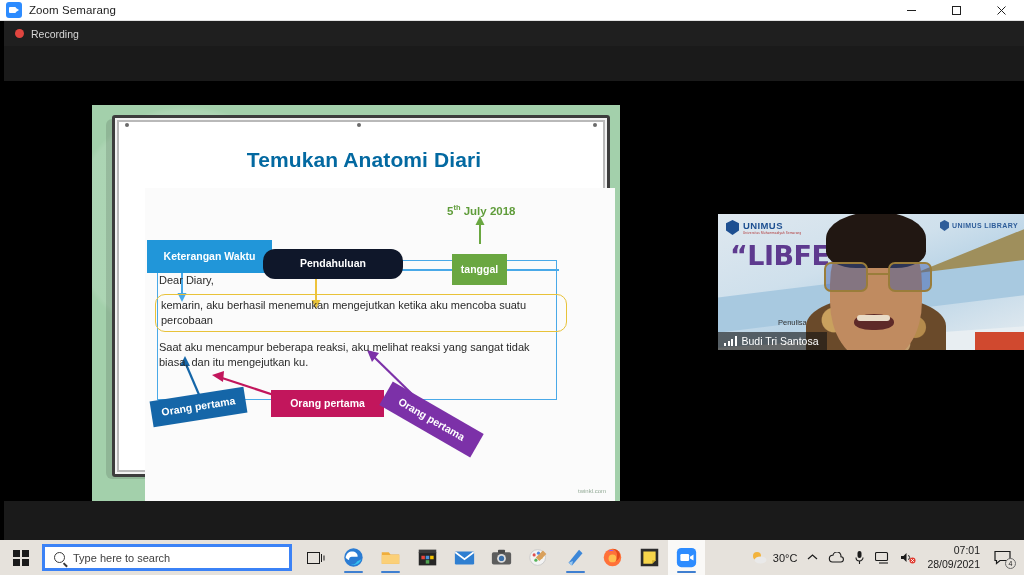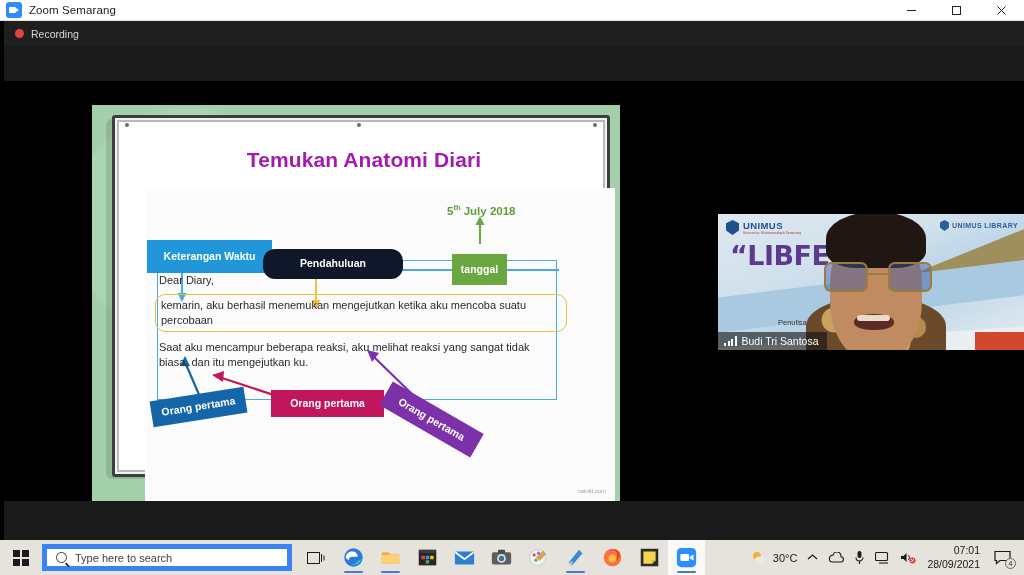--- a/index.html
+++ b/index.html
@@ -93,21 +93,21 @@
     background: #6b6b6b; box-shadow: 0 0 0 1px rgba(255,255,255,.7);
   }
   .paper {
     position: absolute; left: 30px; top: 70px; width: 470px; height: 380px;
     background: #fbfbfb; border-radius: 0 0 30px 30px;
   }
 
   .slide-title {
     position: absolute; left: 0; top: 30px; width: 498px;
     text-align: center;
-    font-size: 21px; font-weight: bold; color: #a21caf;
+    font-size: 21px; font-weight: bold; color: #0369a1;
     letter-spacing: .1px;
   }
 
   
   .bluebox {
     position: absolute; left: 42px; top: 142px; width: 400px; height: 140px;
     border: 1.5px solid #49a9e8;
     background: transparent;
   }
 
@@ -262,21 +262,21 @@
     position: absolute; left: 0; top: 540px; width: 1024px; height: 35px;
     background: #e6e2dc;
     display: flex; align-items: center;
   }
   .start {
     width: 42px; height: 35px; display: flex; align-items: center; justify-content: center;
   }
   .start-grid { display: grid; grid-template-columns: 7px 7px; grid-template-rows: 7px 7px; gap: 2px; }
   .start-grid i { display: block; background: #1b1b1b; }
   .searchbox {
-    width: 250px; height: 27px; background: #fff; border: 5px solid #3b82f6;
+    width: 250px; height: 27px; background: #fff; border: 3px solid #3b82f6;
     display: flex; align-items: center; gap: 8px; padding: 0 9px; margin-right: 6px;
   }
   .searchbox .mag {
     width: 11px; height: 11px; border: 1.5px solid #3a3a3a; border-radius: 50%; position: relative; flex:none;
   }
   .searchbox .mag::after {
     content:""; position:absolute; right:-4px; bottom:-3px; width:5px; height:1.5px;
     background:#3a3a3a; transform: rotate(45deg);
   }
   .searchbox span { font-size: 11px; color: #414141; }

